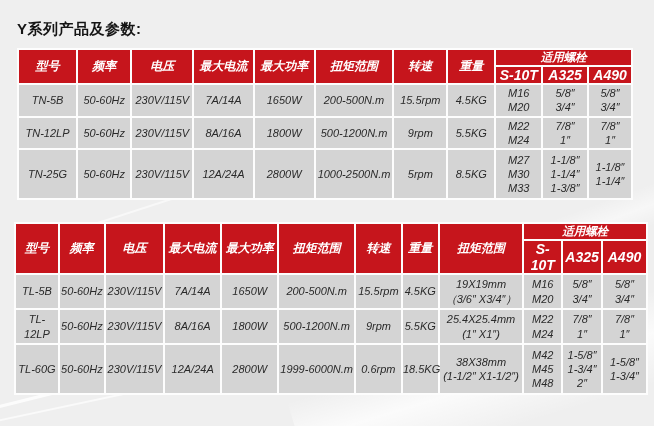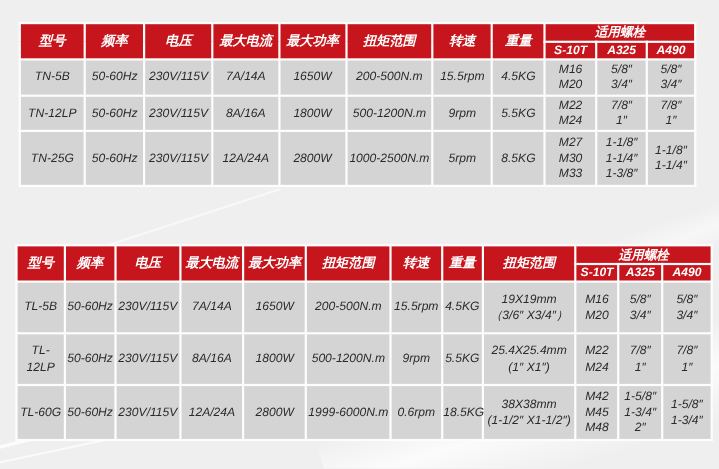--- a/index.html
+++ b/index.html
@@ -47,51 +47,52 @@
 
   .tbl th {
     background: #c6151c;
     color: #ffffff;
     font-weight: bold;
     font-size: 12px;
     border: 2px solid #fdfdfd;
     padding: 0;
     text-align: center;
   }
-  .tbl th.sub { font-size: 11px; }
+  .tbl th.sub { font-size: 14px; }
   .tbl th.group { font-size: 11.5px; }
 
   .tbl td {
     background: #d4d4d4;
     color: #2a2a2a;
     font-size: 11px;
     border: 2px solid #fdfdfd;
     padding: 1px 0;
     text-align: center;
     vertical-align: middle;
     white-space: pre-line;
     line-height: 1.3;
   }
 
   .tbl thead tr { height: 14px; }
   .tbl thead tr.subrow { height: 16px; }
   .tbl-y tbody tr { height: 24px; }
-  .tbl-l tbody tr { height: 47px; }
+  .tbl-l tbody tr { height: 35px; }
   .tbl tbody tr:last-child { height: 50px; }
 </style>
 </head>
 <body>
 
 <div class="swoosh s1"></div>
 <div class="swoosh s2"></div>
 <div class="swoosh s3"></div>
 <div class="swoosh s4"></div>
 <div class="swoosh s5"></div>
 
 <div class="section section-y">
+  <h2 class="section-title">Y系列产品及参数:</h2>
   <table class="tbl tbl-y">
     <colgroup>
       <col style="width:58px">
         <col style="width:53px">
         <col style="width:61px">
       <col style="width:59px">
         <col style="width:60px">
         <col style="width:77px">
       <col style="width:53px">
         <col style="width:47px">

